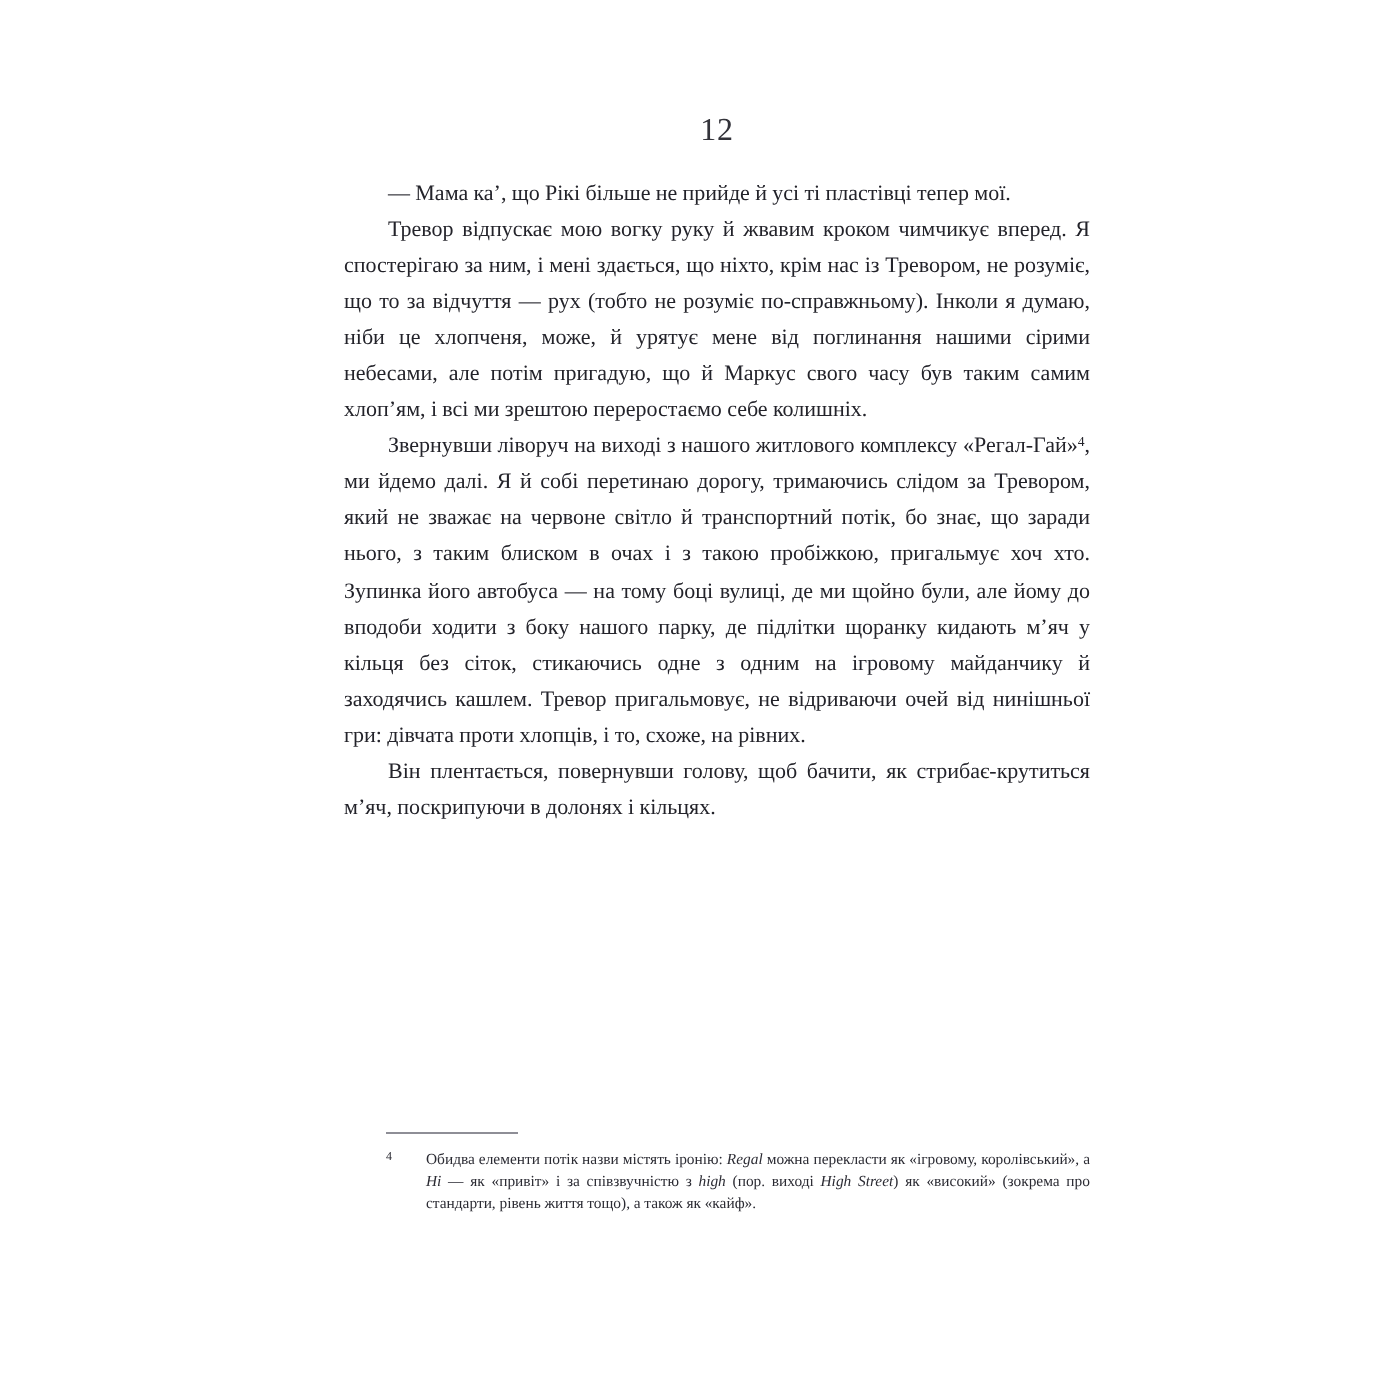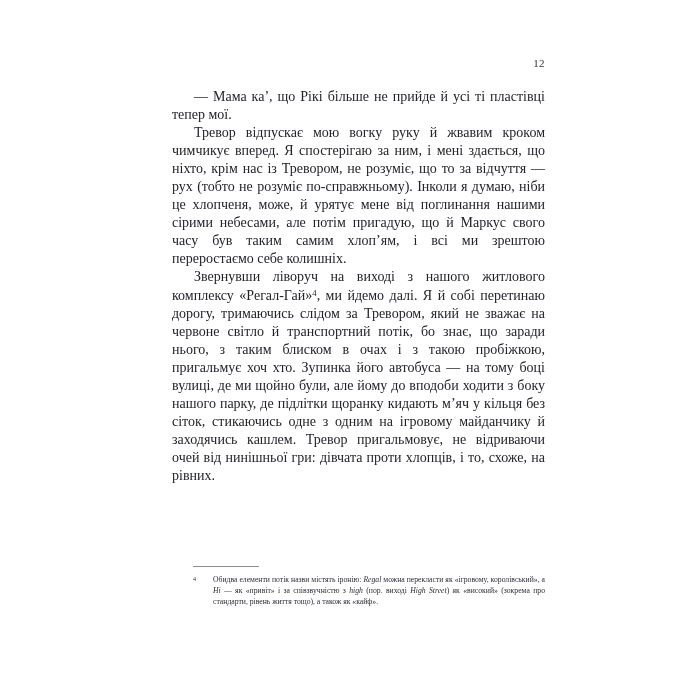--- a/index.html
+++ b/index.html
@@ -22,37 +22,37 @@
     background: #ffffff;
     box-sizing: border-box;
   }
 
   
   .folio {
     position: absolute;
     top: 57px;
     left: 172px;
     width: 373px;
-    text-align: right;
-    font-size: 11px;
+    text-align: center;
+    font-size: 16px;
     letter-spacing: 0.4px;
     color: #33333a;
   }
 
   
   .textblock {
     position: absolute;
     top: 88px;
     left: 172px;
     width: 373px;
   }
 
   .para {
     margin: 0;
-    font-size: 14px;
+    font-size: 11px;
     line-height: 18.05px;
     text-align: justify;
     text-indent: 22px;
     color: #23232a;
     word-spacing: -0.1px;
     hyphens: manual;
     -webkit-hyphens: manual;
   }
 
   .para + .para {
@@ -114,20 +114,21 @@
   <div class="textblock">
 
     <p class="para">— Мама ка’, що Рікі більше не прийде й усі ті пластівці тепер мої.</p>
 
     <p class="para">Тревор відпускає мою вогку руку й жвавим кроком чимчикує вперед. Я спостерігаю за ним, і мені здається, що ніхто, крім нас із Тревором, не розуміє, що то за відчуття — рух (тобто не розуміє по-справжньому). Інколи я думаю, ніби це хлопченя, може, й урятує мене від поглинання нашими сірими небесами, але потім пригадую, що й Маркус свого часу був таким самим хлоп’ям, і всі ми зрештою переростаємо себе колишніх.</p>
 
     <p class="para"><span>Звернувши ліворуч на виході з нашого житлового комплексу «Регал-Гай»</span><sup>4</sup><span>, ми йдемо далі. Я й собі перетинаю дорогу, тримаючись слідом за Тревором, який не зважає на червоне світло й транспортний потік, бо знає, що заради нього, з таким блиском в очах і з такою пробіжкою, пригальмує хоч хто. Зупинка його автобуса — на тому боці вулиці, де ми щойно були, але йому до вподоби ходити з боку нашого парку, де підлітки щоранку кидають м’яч у кільця без сіток, стикаючись одне з одним на ігровому майданчику й заходячись кашлем. Тревор пригальмовує, не відриваючи очей від нинішньої гри: дівчата проти хлопців, і то, схоже, на рівних.</span></p>
 
 
 
+    <p class="para">Він плентається, повернувши голову, щоб бачити, як стрибає-крутиться м’яч, поскрипуючи в долонях і кільцях.</p>
 
   </div>
 
   <div class="footnotes">
     <div class="fn-rule"></div>
 
     <div class="fn-item">
       <span class="fn-marker">4</span>
       <span class="fn-text"><span>Обидва елементи потік назви містять іронію: </span><i>Regal</i><span> можна перекласти як «ігровому, королівський», а </span><i>Hi</i><span> — як «привіт» і за співзвучністю з </span><i>high</i><span> (пор. виході </span><i>High Street</i><span>) як «високий» (зокрема про стандарти, рівень життя тощо), а також як «кайф».</span></span>
     </div>

